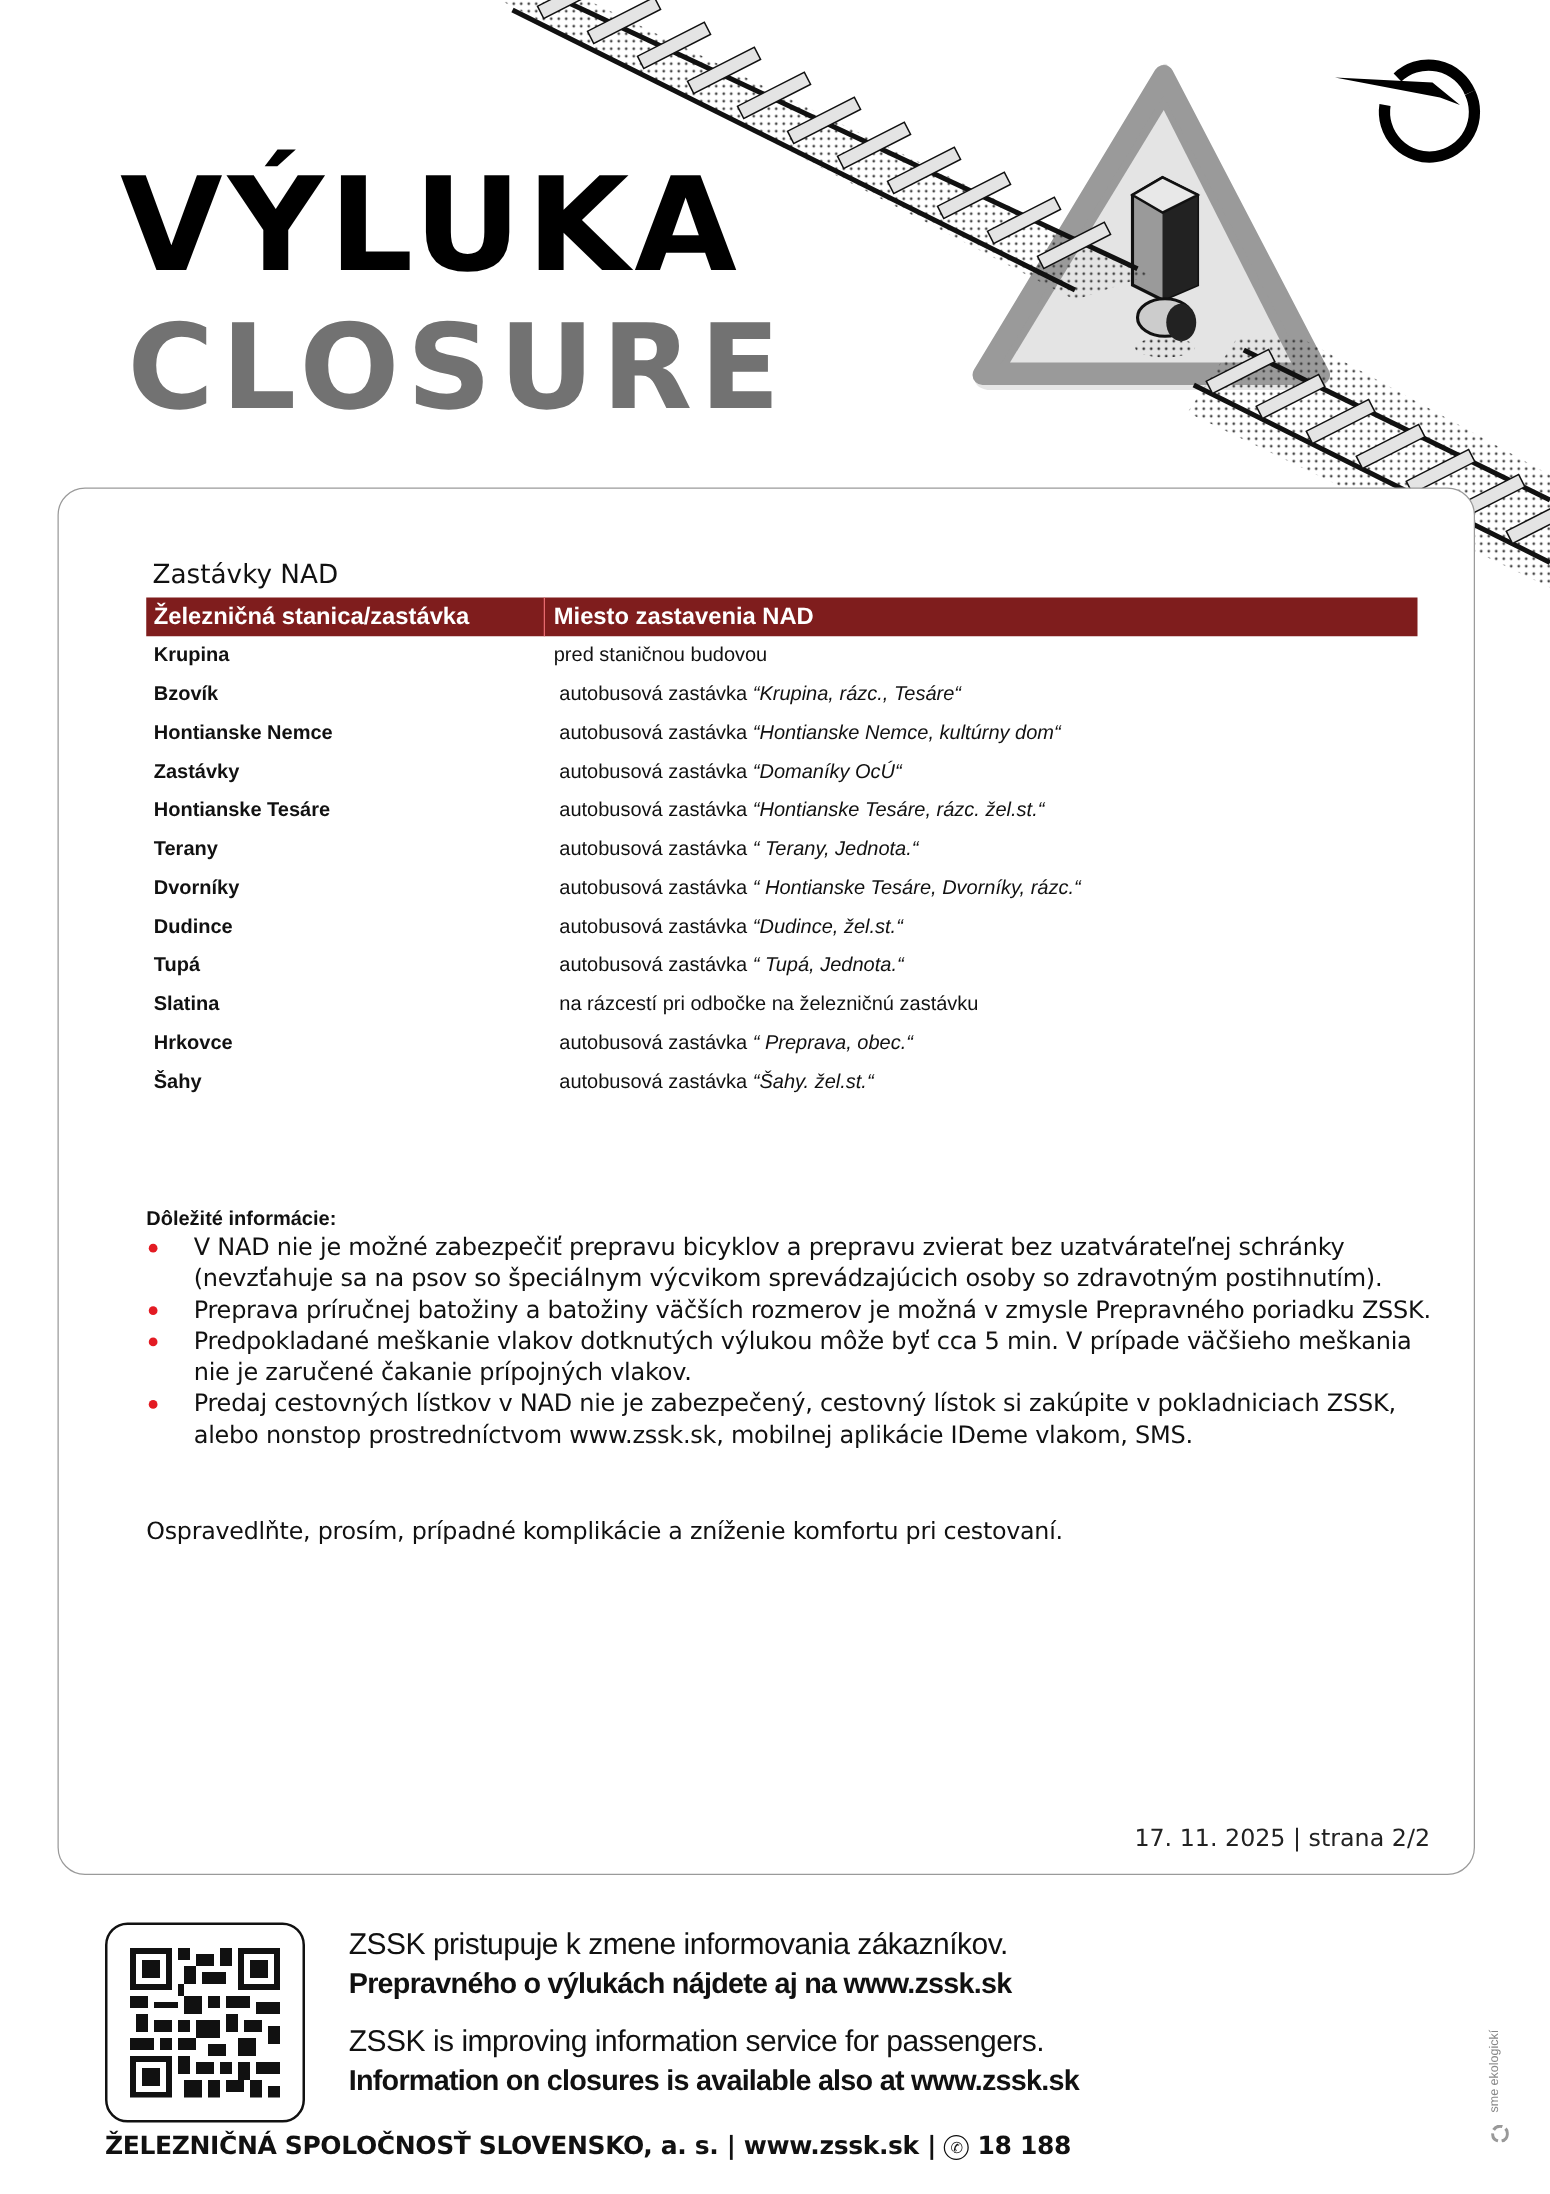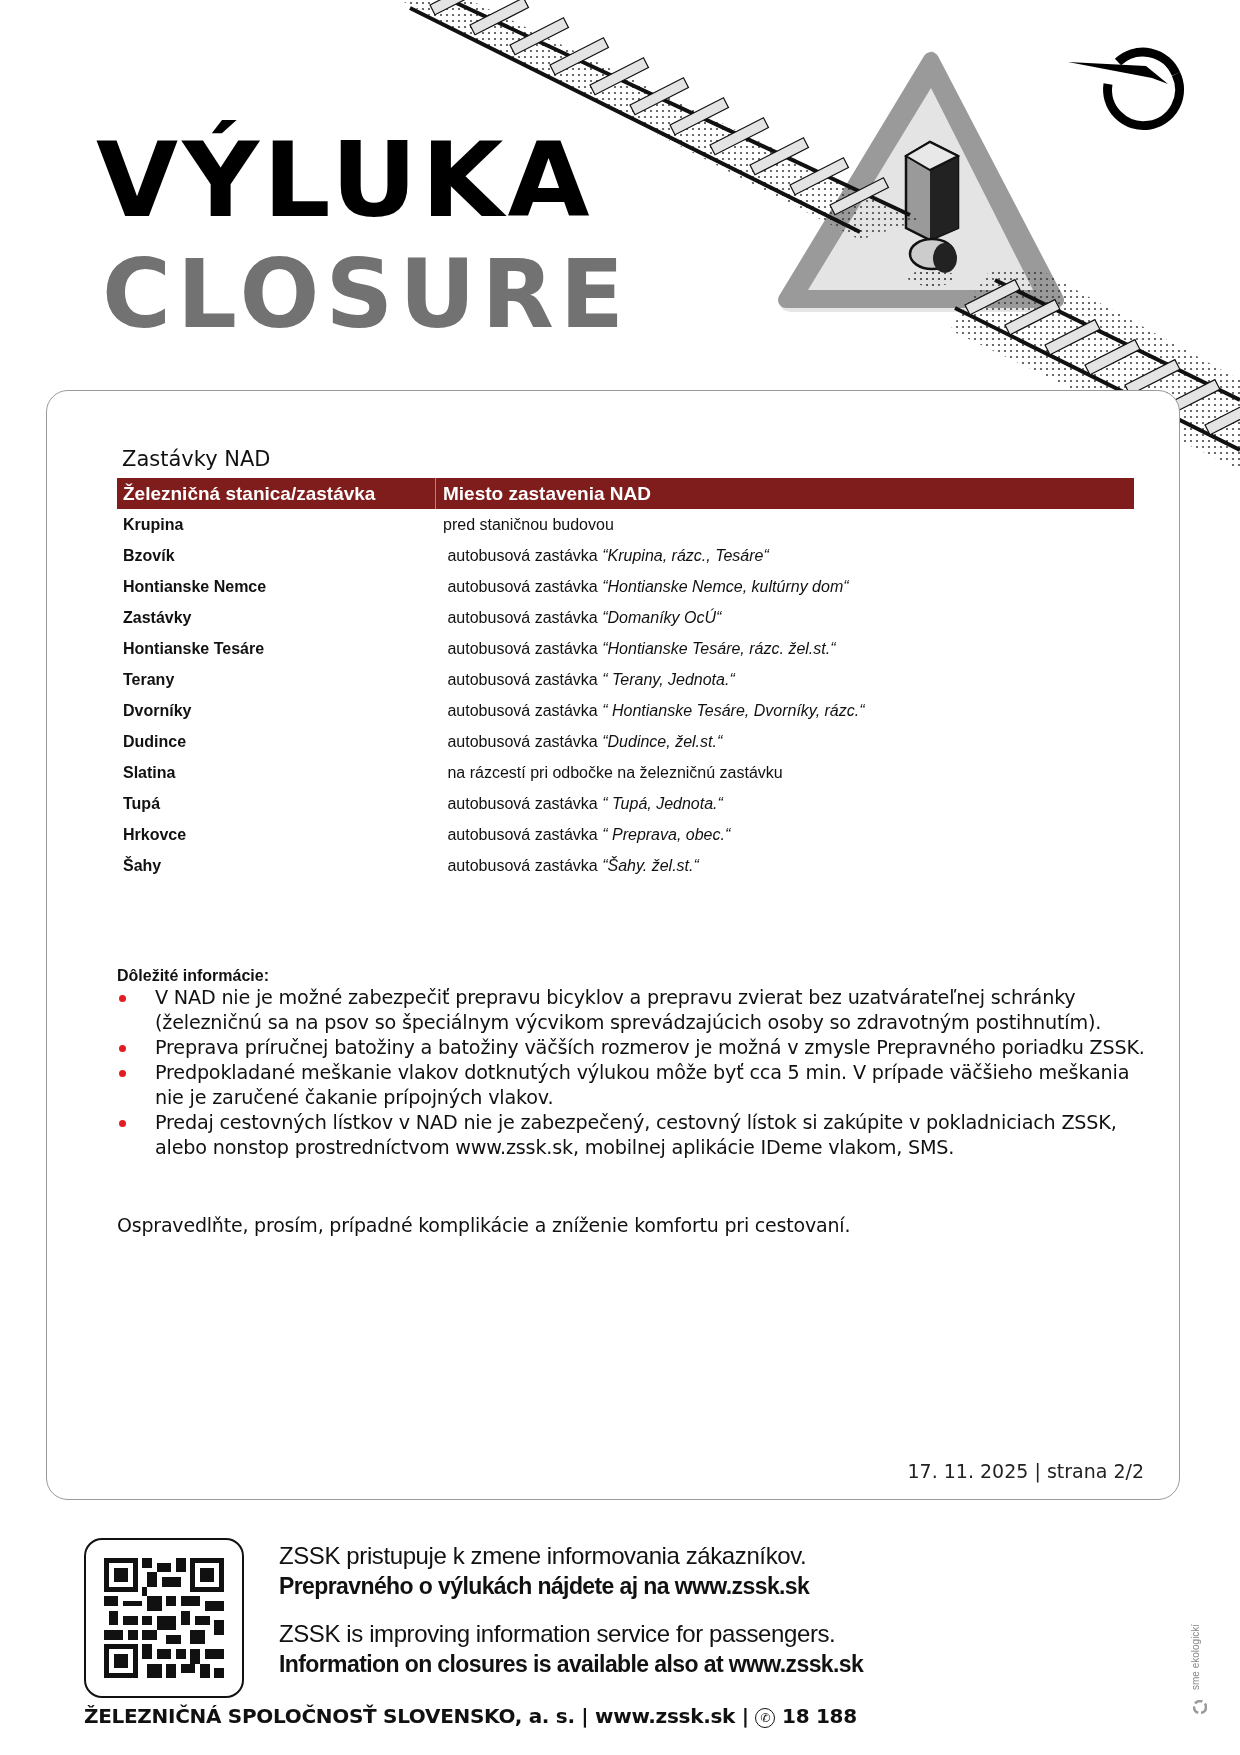--- a/index.html
+++ b/index.html
@@ -157,41 +157,41 @@
       </div>
       <div class="trow">
         <div class="c1">Dvorníky</div>
         <div class="c2"><span class="pfx" style="white-space: pre;"> autobusová zastávka </span><span class="q">“ Hontianske Tesáre, Dvorníky, rázc.“</span></div>
       </div>
       <div class="trow">
         <div class="c1">Dudince</div>
         <div class="c2"><span class="pfx" style="white-space: pre;"> autobusová zastávka </span><span class="q">“Dudince, žel.st.“</span></div>
       </div>
       <div class="trow">
+        <div class="c1">Tupá</div>
+        <div class="c2"><span class="pfx" style="white-space: pre;"> autobusová zastávka </span><span class="q">“ Tupá, Jednota.“</span></div>
+      </div>
+      <div class="trow">
         <div class="c1">Slatina</div>
         <div class="c2"><span class="pfx" style="white-space: pre;"> na rázcestí pri odbočke na železničnú zastávku</span><span class="q"></span></div>
       </div>
       <div class="trow">
-        <div class="c1">Tupá</div>
-        <div class="c2"><span class="pfx" style="white-space: pre;"> autobusová zastávka </span><span class="q">“ Tupá, Jednota.“</span></div>
-      </div>
-      <div class="trow">
         <div class="c1">Hrkovce</div>
         <div class="c2"><span class="pfx" style="white-space: pre;"> autobusová zastávka </span><span class="q">“ Preprava, obec.“</span></div>
       </div>
       <div class="trow">
         <div class="c1">Šahy</div>
         <div class="c2"><span class="pfx" style="white-space: pre;"> autobusová zastávka </span><span class="q">“Šahy. žel.st.“</span></div>
       </div>
     </div>
 </div>
 
 <div class="info-title">Dôležité informácie:</div>
 <ul class="info-list">
-  <li><span class="bullet"></span><span>V NAD nie je možné zabezpečiť prepravu bicyklov a prepravu zvierat bez uzatvárateľnej schránky (železničnú sa na psov so špeciálnym výcvikom sprevádzajúcich osoby so zdravotným postihnutím).</span></li>
+  <li><span class="bullet"></span><span>V NAD nie je možné zabezpečiť prepravu bicyklov a prepravu zvierat bez uzatvárateľnej schránky (nevzťahuje sa na psov so špeciálnym výcvikom sprevádzajúcich osoby so zdravotným postihnutím).</span></li>
   <li><span class="bullet"></span><span>Preprava príručnej batožiny a batožiny väčších rozmerov je možná v zmysle Prepravného poriadku ZSSK.</span></li>
   <li><span class="bullet"></span><span>Predpokladané meškanie vlakov dotknutých výlukou môže byť cca 5 min. V prípade väčšieho meškania nie je zaručené čakanie prípojných vlakov.</span></li>
   <li><span class="bullet"></span><span>Predaj cestovných lístkov v NAD nie je zabezpečený, cestovný lístok si zakúpite v pokladniciach ZSSK, alebo nonstop prostredníctvom www.zssk.sk, mobilnej aplikácie IDeme vlakom, SMS.</span></li>
 </ul>
 
 <div class="apology">Ospravedlňte, prosím, prípadné komplikácie a zníženie komfortu pri cestovaní.</div>
 
 <div class="page-info">
   <span>17. 11. 2025</span>
   <span>|</span>

